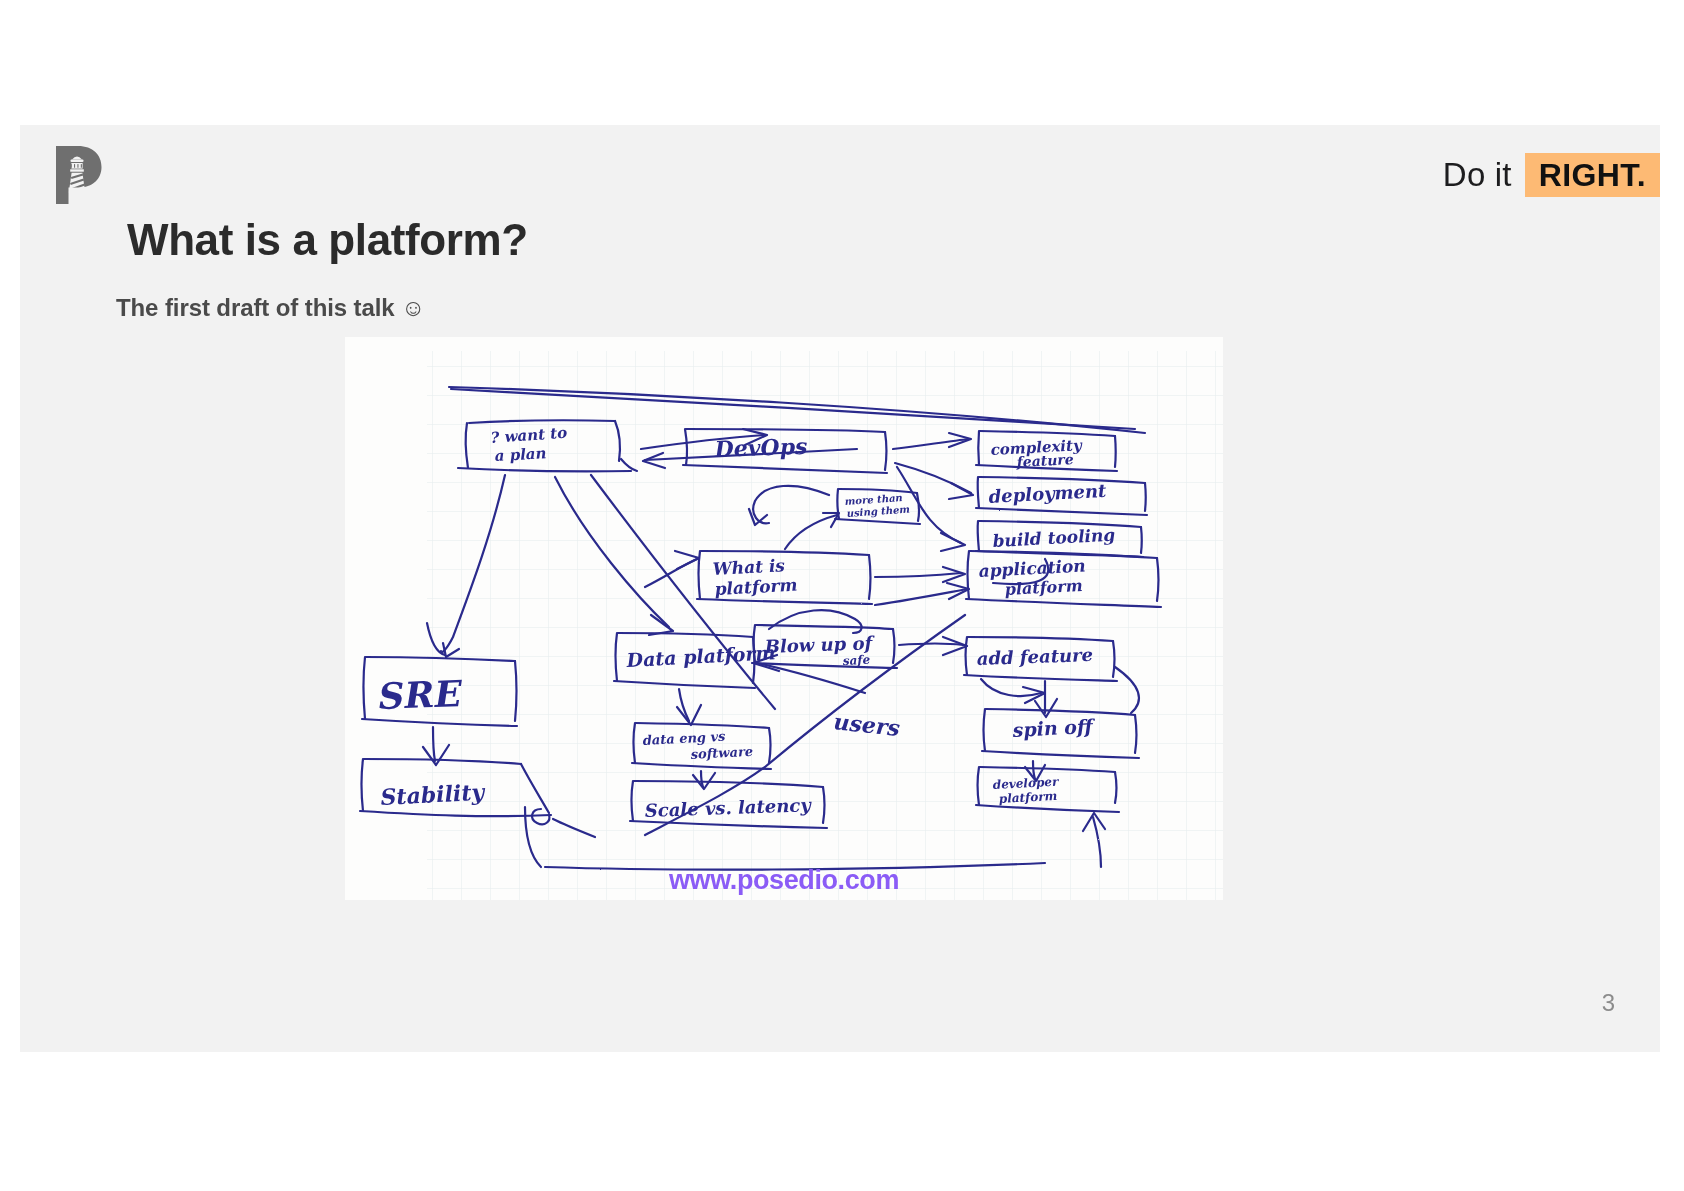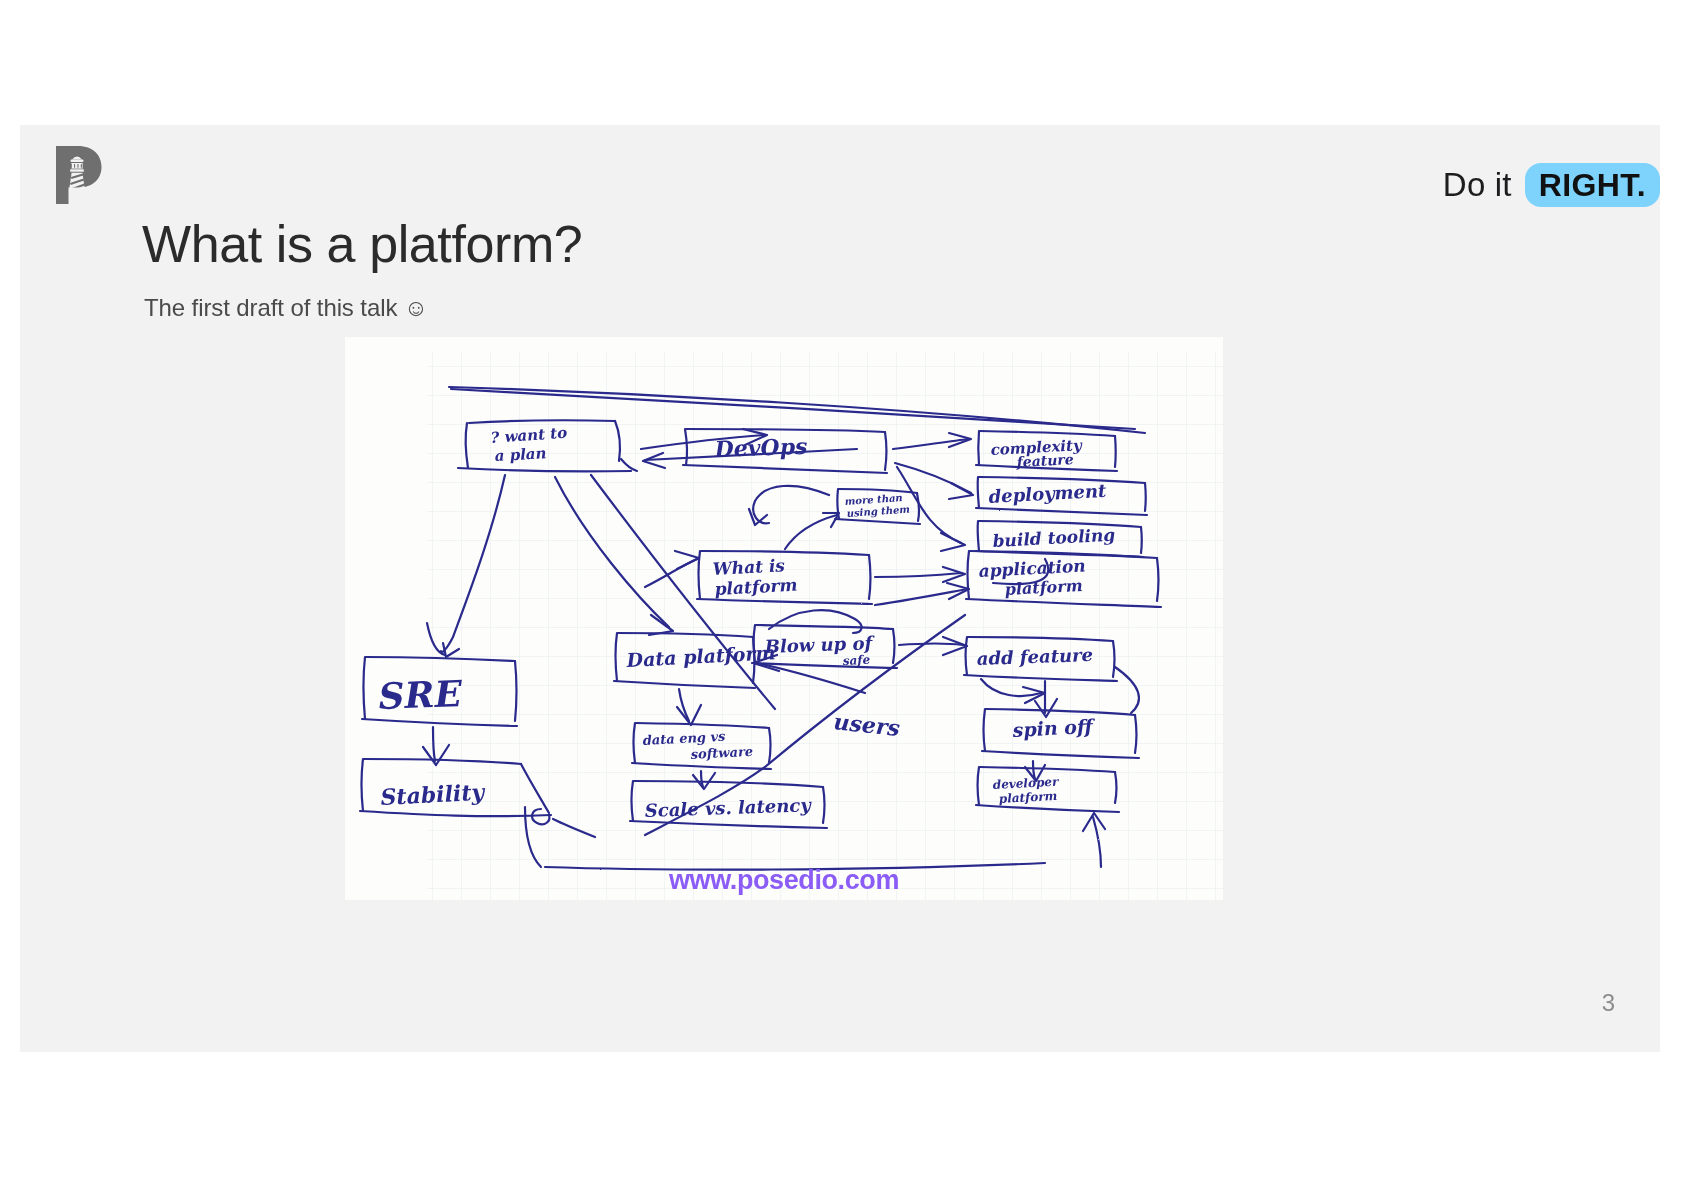--- a/index.html
+++ b/index.html
@@ -36,62 +36,61 @@
     left: 28px;
     top: 19px;
     width: 56px;
     height: 62px;
   }
 
   
   #tagline {
     position: absolute;
     right: 0px;
-    top: 38px;
+    top: 28px;
     display: flex;
     align-items: stretch;
     height: 44px;
   }
   #tagline .doit {
     font-size: 33px;
     color: #1d1d1f;
     letter-spacing: .2px;
     line-height: 44px;
     padding-right: 13px;
     font-weight: 400;
   }
   #tagline .right {
-    background: #7dd3fc;
+    background: #fdba74;
     color: #111111;
     font-size: 32px;
     font-weight: 700;
     letter-spacing: .4px;
     line-height: 44px;
     padding: 0 14px 0 14px;
     display: block;
-    border-radius: 16px;
   }
 
   
   #title {
     position: absolute;
-    left: 122px;
+    left: 107px;
     top: 92px;
-    font-size: 52px;
-    font-weight: 400;
+    font-size: 44px;
+    font-weight: 700;
     color: #2b2b2b;
     letter-spacing: -0.4px;
     line-height: 1.05;
   }
   #subtitle {
     position: absolute;
-    left: 124px;
+    left: 96px;
     top: 169px;
     font-size: 24px;
-    font-weight: 400;
+    font-weight: 700;
     color: #4a4a4a;
     letter-spacing: -0.1px;
   }
 
   
   #drawing {
     position: absolute;
     left: 325px;
     top: 212px;
     width: 878px;

